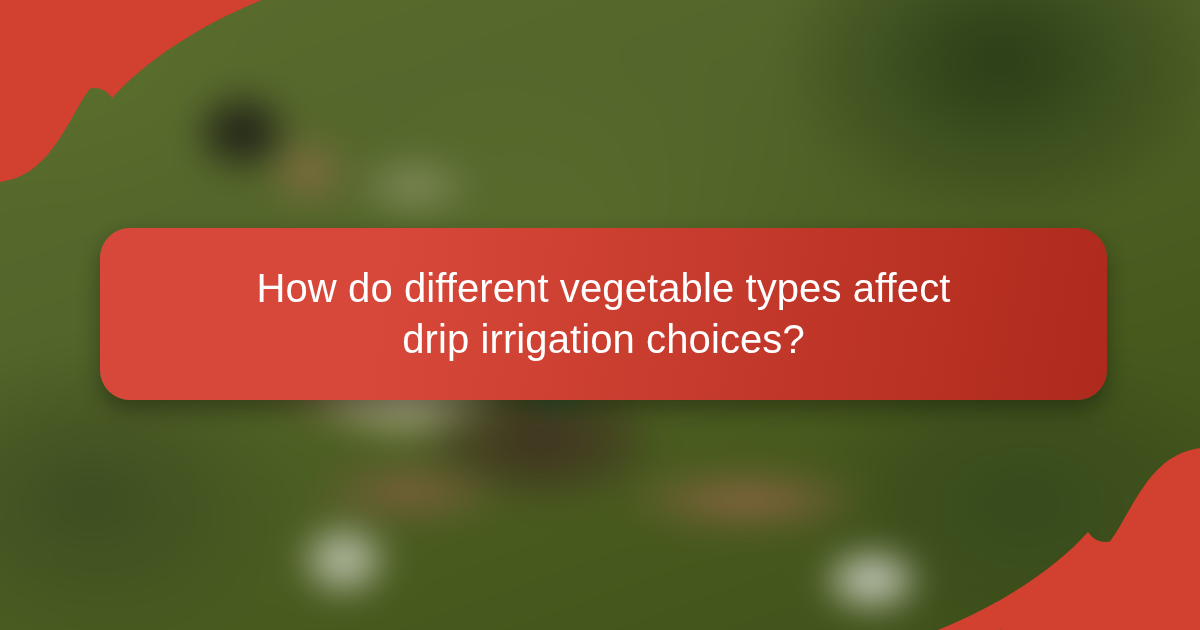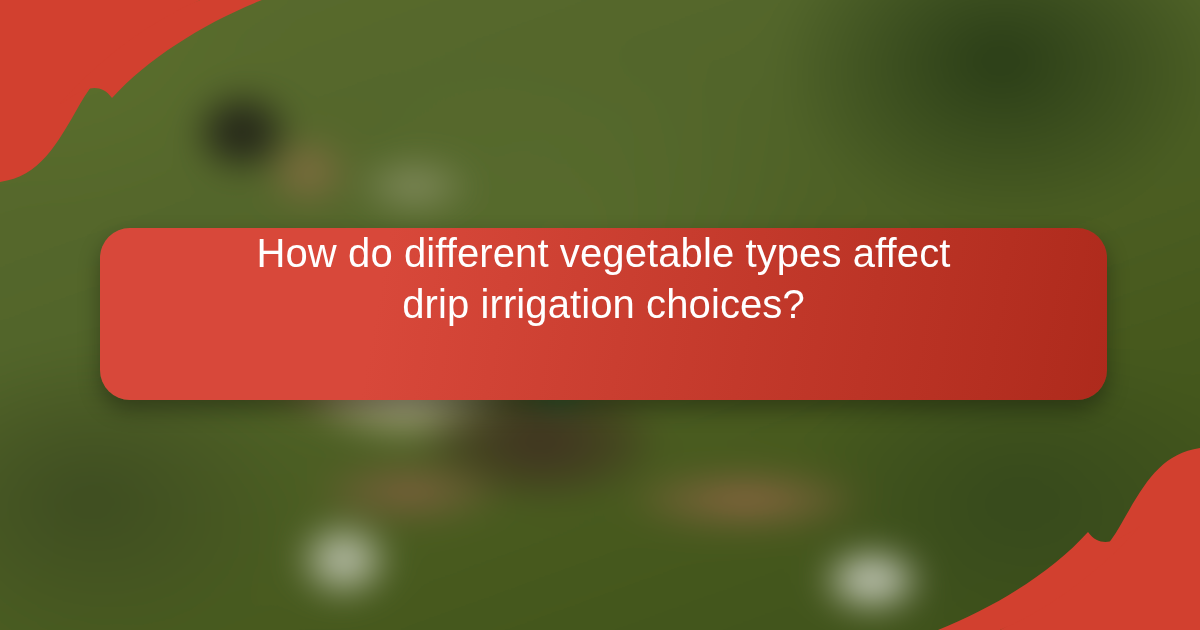--- a/index.html
+++ b/index.html
@@ -69,20 +69,21 @@
   
   .question-card {
     position: absolute;
     left: 100px;
     top: 228px;
     width: 1007px;
     height: 172px;
     border-radius: 30px;
     box-shadow: 0 10px 22px rgba(0,0,0,0.33);
     display: flex;
+    align-items: center;
     justify-content: center;
   }
   .question-text {
     margin: 0;
     width: 760px;
     text-align: center;
     color: #ffffff;
     font-size: 40px;
     line-height: 1.28;
     font-weight: 400;

